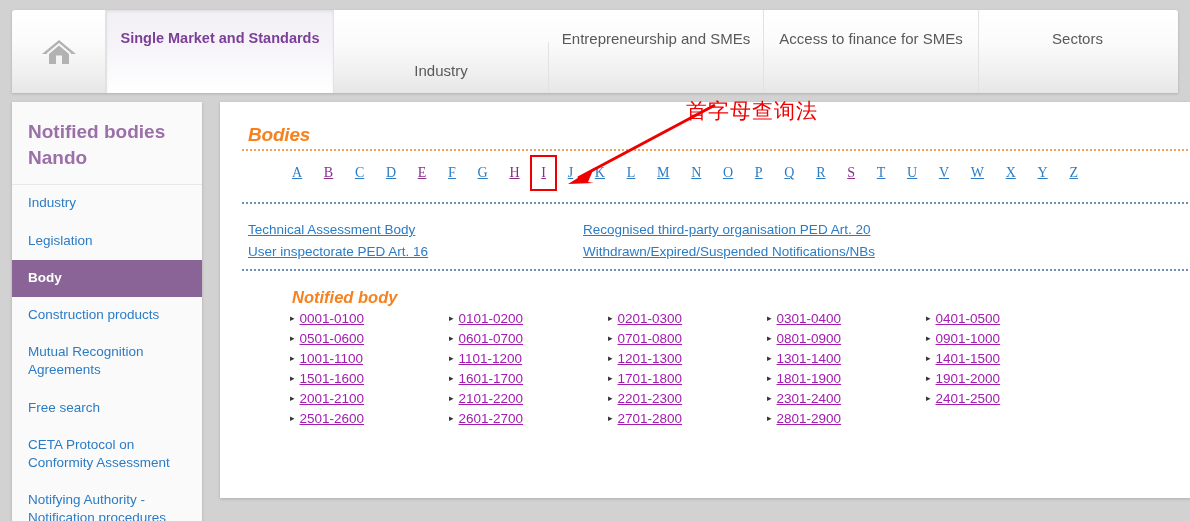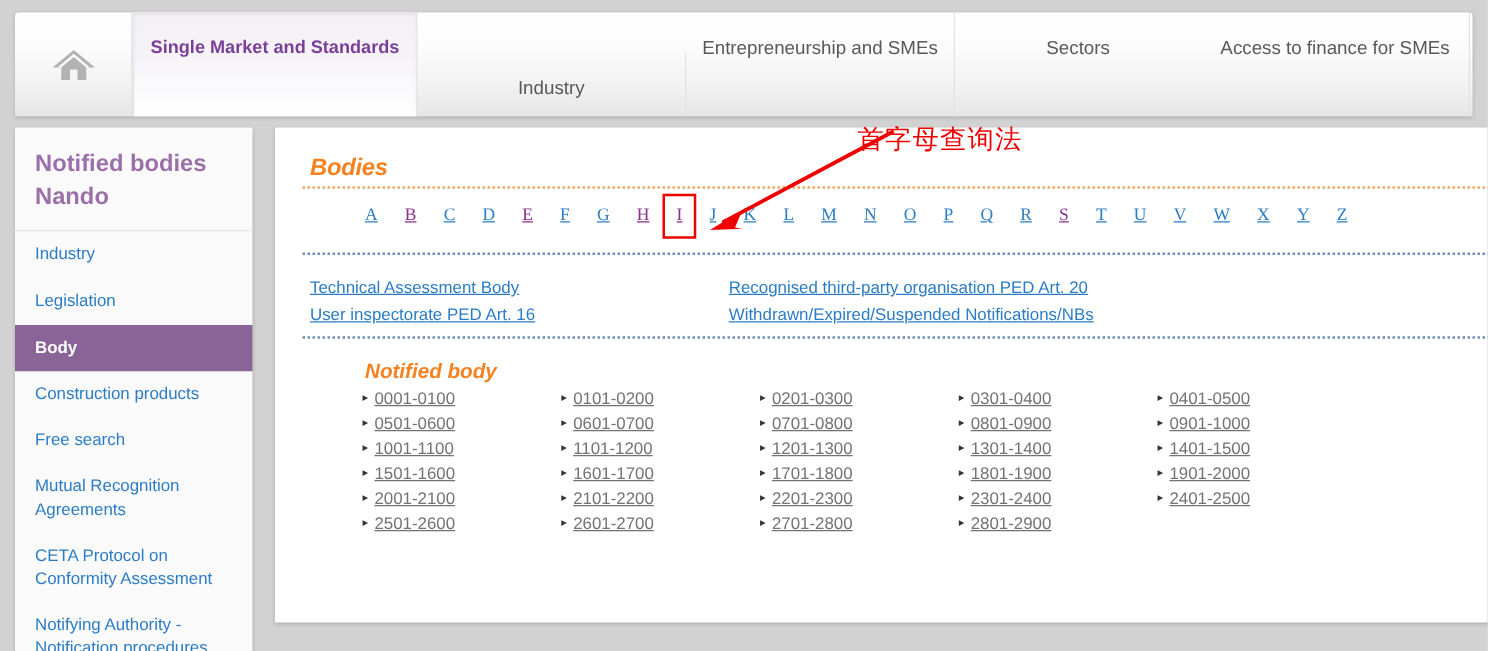--- a/index.html
+++ b/index.html
@@ -195,21 +195,21 @@
     height: 20px;
   }
   .nb-bullet {
     color: #333;
     font-size: 9px;
     margin-right: 5px;
     line-height: 1;
   }
   .nb-link {
     font-size: 13.5px;
-    color: #737373;
+    color: #a21caf;
     text-decoration: underline;
     font-family: "Liberation Sans", sans-serif;
     cursor: pointer;
   }
 
   
   .annot-text {
     position: absolute;
     left: 686px; top: 97px;
     font-size: 21px;
@@ -241,40 +241,40 @@
 
     <div class="nav-tab t-smas active">
       <span>Single Market and Standards</span>
     </div>
     <div class="nav-tab t-ind">
       <span>Industry</span>
     </div>
     <div class="nav-tab t-ent">
       <span>Entrepreneurship and SMEs</span>
     </div>
+    <div class="nav-tab t-fin">
+      <span>Access to finance for SMEs</span>
+    </div>
     <div class="nav-tab t-sec">
       <span>Sectors</span>
-    </div>
-    <div class="nav-tab t-fin">
-      <span>Access to finance for SMEs</span>
     </div>
   </div>
 
   <div class="sidebar">
     <div class="sb-title">
       <div>Notified bodies</div>
       <div>Nando</div>
     </div>
     <div id="sidebar-items">
         <a class="sb-item">Industry</a>
         <a class="sb-item">Legislation</a>
         <a class="sb-item active">Body</a>
         <a class="sb-item">Construction products</a>
+        <a class="sb-item">Mutual Recognition Agreements</a>
         <a class="sb-item">Free search</a>
-        <a class="sb-item">Mutual Recognition Agreements</a>
         <a class="sb-item">CETA Protocol on Conformity Assessment</a>
         <a class="sb-item">Notifying Authority - Notification procedures</a>
       </div>
   </div>
 
   <div class="main-card">
 
     <div class="bodies-heading">Bodies</div>
     <hr class="hr-orange" style="top:47px;">
 

